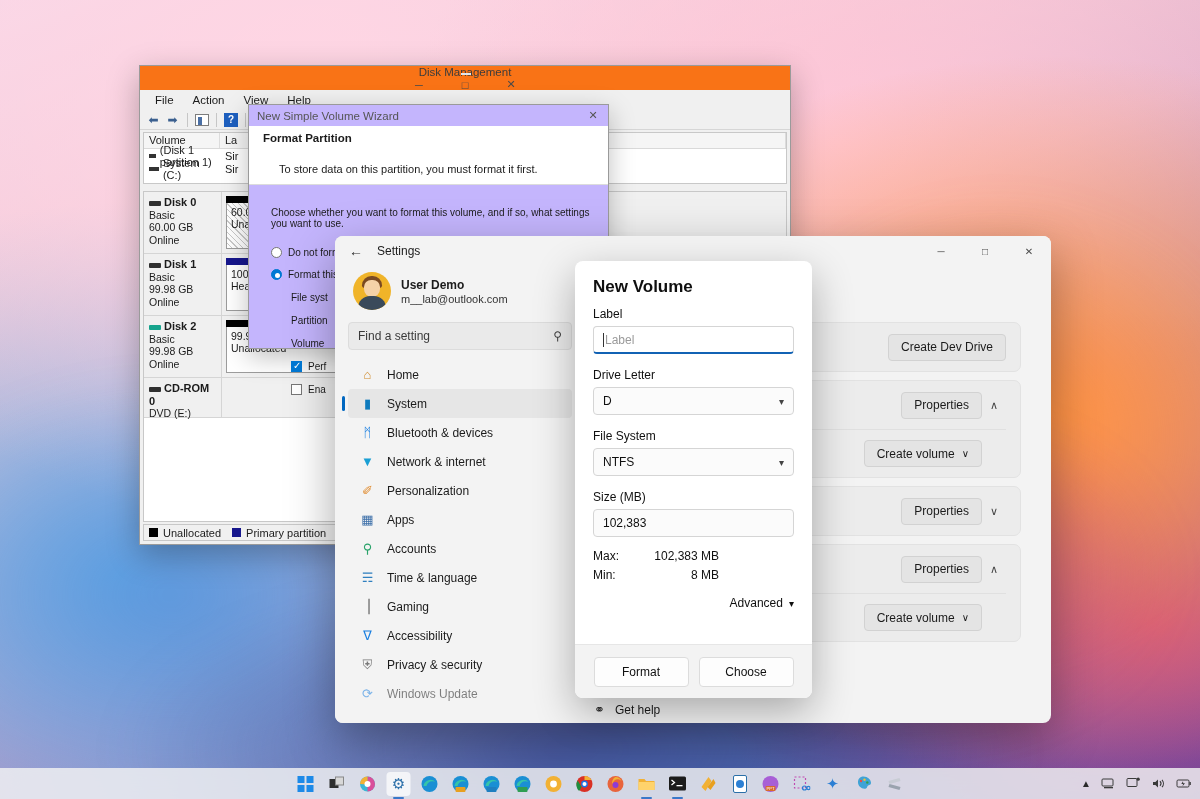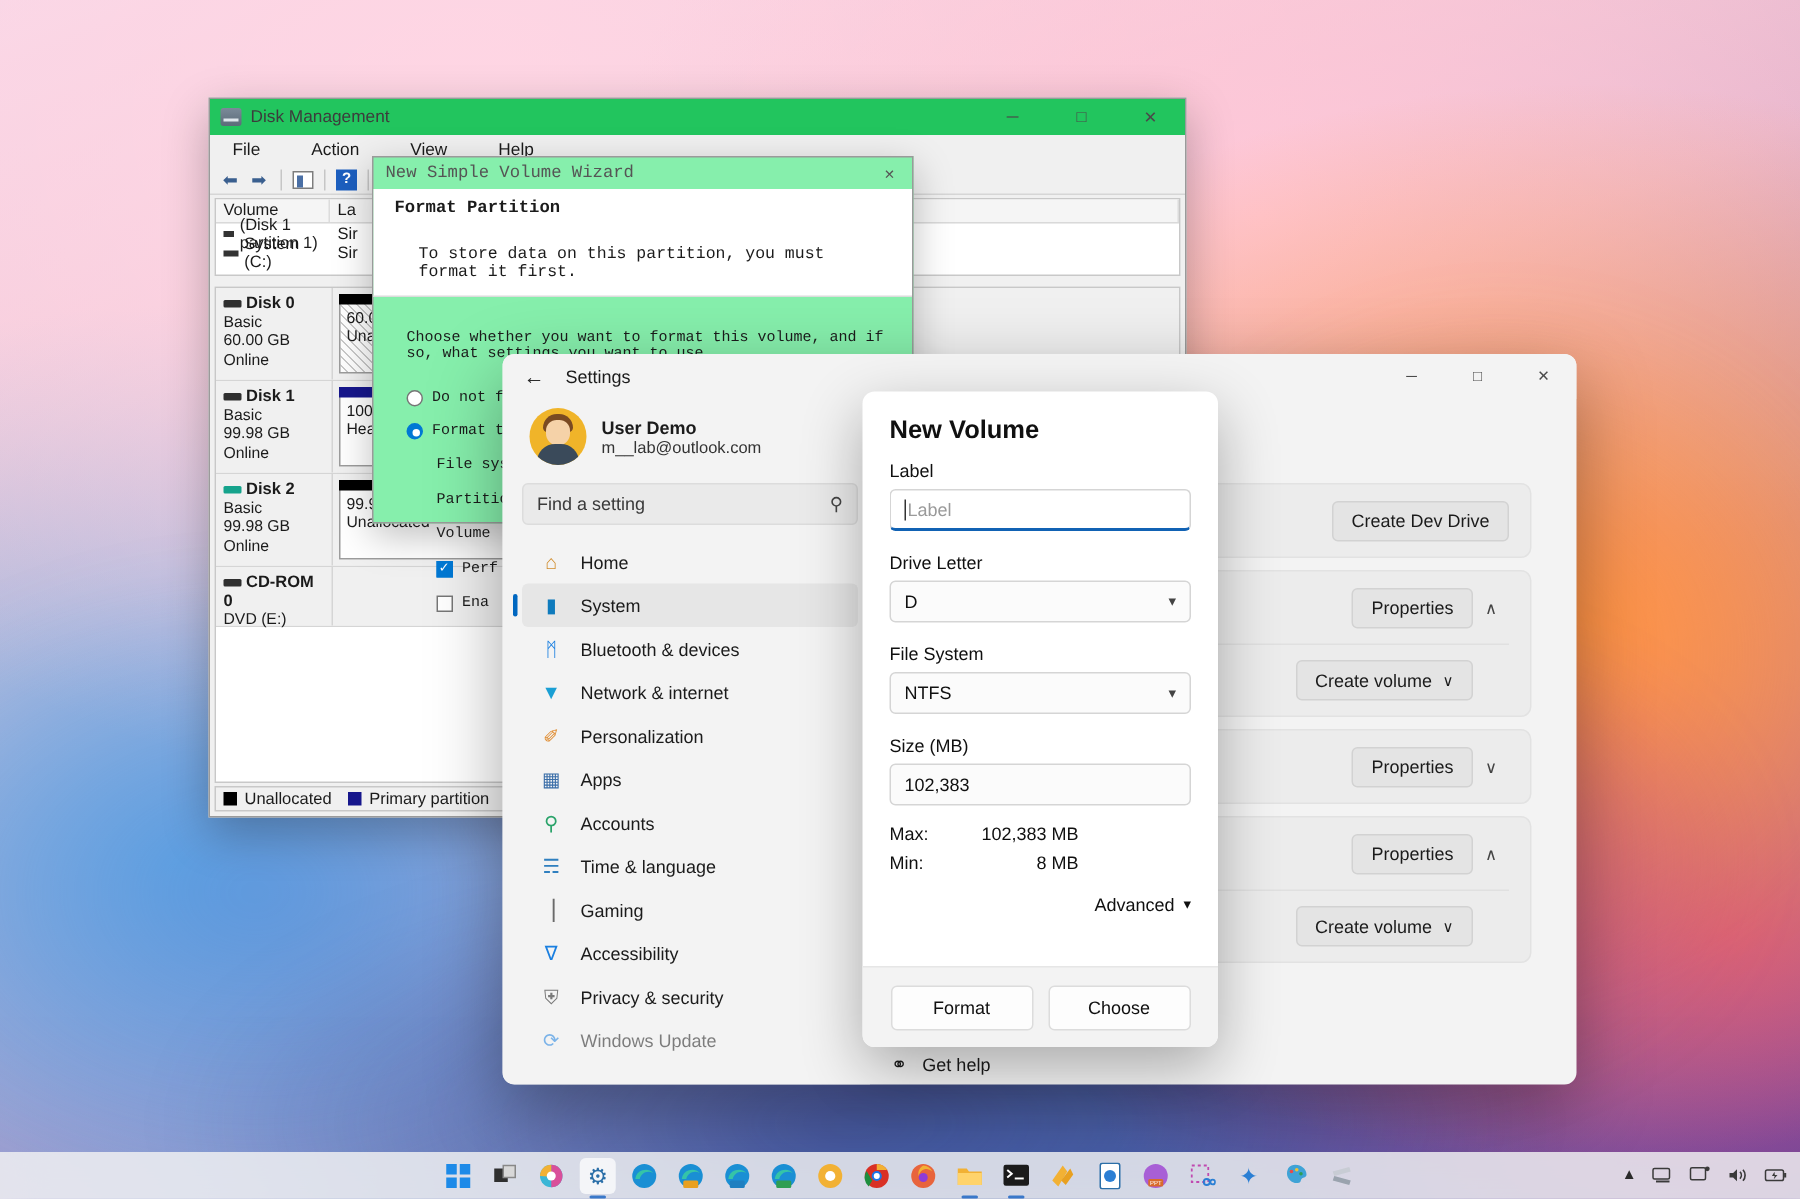--- a/index.html
+++ b/index.html
@@ -37,28 +37,28 @@
   .win-btn{ width:46px; height:100%; display:flex; align-items:center; justify-content:center;
             font-size:11px; color:#4a4a4a; }
 
   
   #diskmgmt{
     position:absolute; left:139px; top:65px; width:652px; height:480px;
     background:#f0f0f0; border:1px solid #9a9a9a;
     box-shadow:0 10px 30px rgba(0,0,0,.28);
     font-size:11px; color:#1b1b1b;
   }
-  #dm-titlebar{ height:24px; display:flex; align-items:center; background:#22c55e; }
+  #dm-titlebar{ height:24px; display:flex; align-items:center; background:#f97316;flex-direction:column; }
   #dm-title-ico{ width:14px; height:12px; margin-left:7px; margin-right:6px;
      background:linear-gradient(#7b8a99,#5c6b79); border-radius:2px; position:relative; }
   #dm-title-ico:after{ content:""; position:absolute; left:2px; top:7px; width:10px; height:2px;
      background:#dfe6ec; }
   #dm-title-text{ flex:1; font-size:11.5px; color:#3c3c3c; }
   #dm-winbtns{ display:flex; height:100%; }
-  #dm-menubar{ height:20px; display:flex; align-items:center; gap:16px; padding-left:6px;
+  #dm-menubar{ height:20px; display:flex; align-items:center; gap:1px; padding-left:6px;
      background:#f0f0f0; font-size:11.5px; }
   #dm-menubar span{ padding:2px 9px; }
   #dm-toolbar{ height:20px; display:flex; align-items:center; gap:4px; padding-left:6px;
      background:#f0f0f0; border-bottom:1px solid #d6d6d6; }
   .tb-sep{ width:1px; height:14px; background:#c6c6c6; margin:0 3px; }
   .tb-ico{ width:15px; height:15px; display:flex; align-items:center; justify-content:center;
            font-size:12px; color:#3a5f8f; }
   .tb-box{ width:14px; height:12px; border:1px solid #7d7d7d; background:#fff; position:relative; }
   .tb-box:after{ content:""; position:absolute; left:2px; top:2px; width:4px; height:8px;
                  background:#4a6fa5; }
@@ -91,22 +91,22 @@
   .hatch{ background:
       repeating-linear-gradient(45deg,#fff 0 3px,#c9c9c9 3px 4px); }
   #dm-legend{ position:absolute; left:3px; right:3px; bottom:3px; height:17px;
               background:#f0f0f0; border:1px solid #c8c8c8; display:flex; align-items:center;
               gap:5px; padding:0 5px; font-size:11px; }
   .lg-sw{ width:9px; height:9px; display:inline-block; }
 
   
   #wizard{
     position:absolute; left:248px; top:104px; width:361px; height:245px;
-    background:#86efac; border:1px solid #9a9a9a;
-    box-shadow:0 8px 24px rgba(0,0,0,.25); font-size:11px; color:#1b1b1b;font-family:Liberation Mono, monospace;
+    background:#c4b5fd; border:1px solid #9a9a9a;
+    box-shadow:0 8px 24px rgba(0,0,0,.25); font-size:11px; color:#1b1b1b;
   }
   #wz-title{ height:21px; display:flex; align-items:center; font-size:11.5px; color:#555; }
   #wz-title span{ margin-left:8px; }
   #wz-close{ margin-left:auto; width:30px; height:100%; display:flex; align-items:center;
              justify-content:center; font-size:11px; color:#555; }
   #wz-head{ background:#fff; border-bottom:1px solid #dcdcdc; padding:6px 22px 9px 14px; }
   #wz-head .h{ font-weight:bold; font-size:11.5px; }
   #wz-head .s{ margin-left:16px; margin-top:19px; font-size:11px; }
   #wz-body{ padding:22px 14px 0 22px; font-size:10px; }
   .wz-radio{ display:flex; align-items:center; gap:6px; margin-top:11px; }

